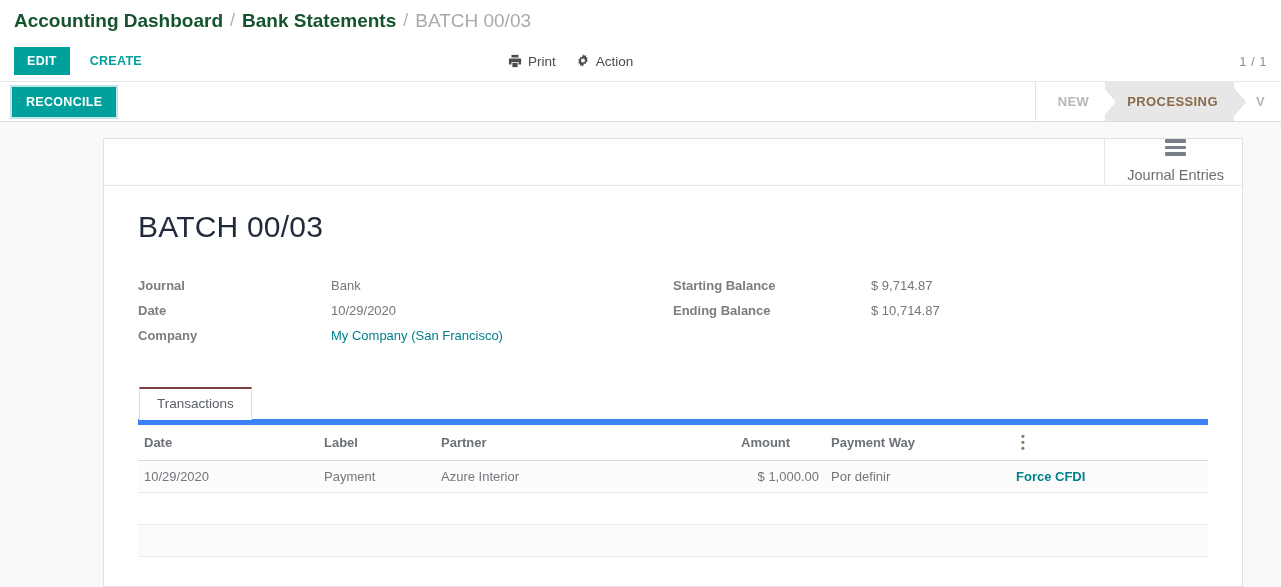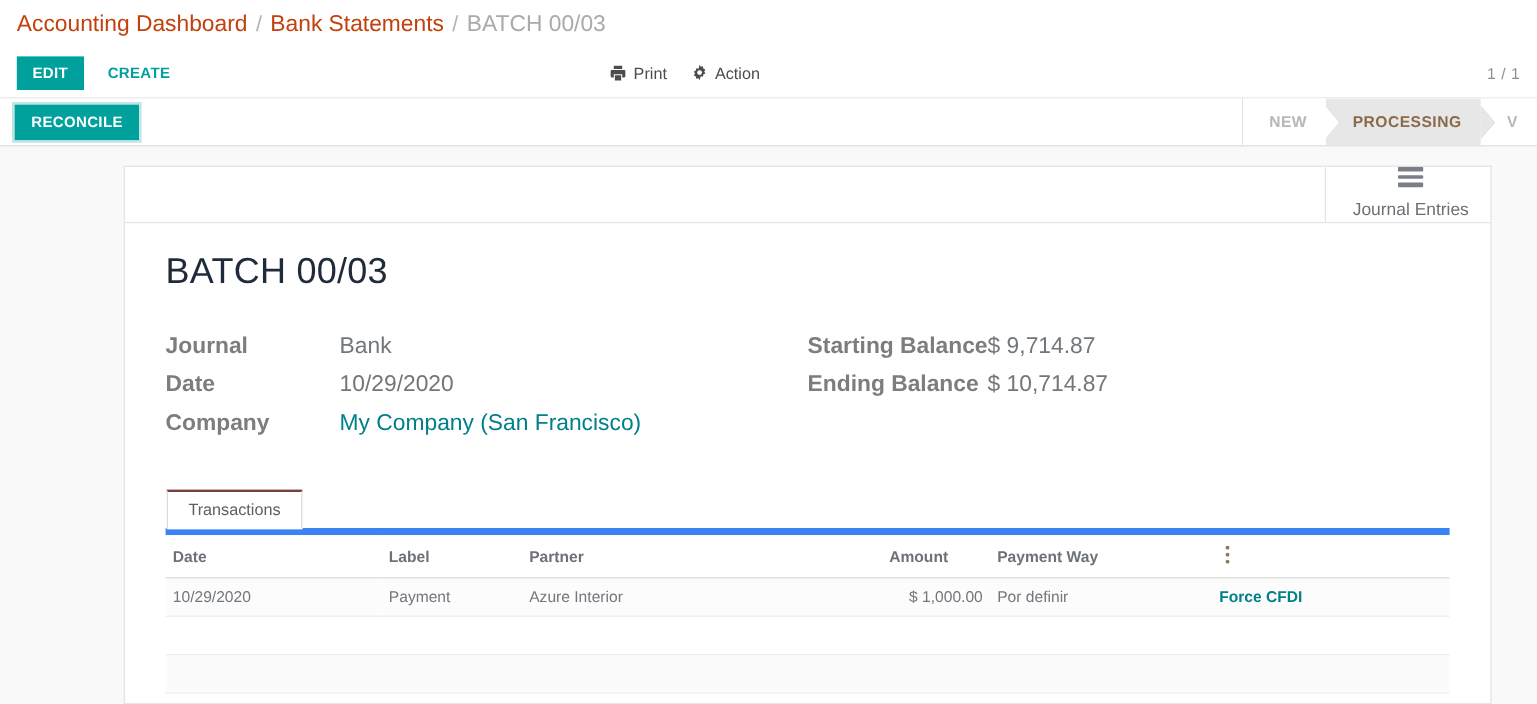--- a/index.html
+++ b/index.html
@@ -14,23 +14,24 @@
   
   .breadcrumb-bar {
     height: 41px;
     background: #ffffff;
     display: flex;
     align-items: center;
     padding: 0 0 0 14px;
     font-size: 19px;
   }
   .bc-link {
-    color: #c2410c;
+    color: #14532d;
     text-decoration: none;
     white-space: nowrap;
+    font-weight: bold;
   }
   .bc-sep {
     color: #b3b3b3;
     margin: 0 7px;
     font-size: 18px;
   }
   .bc-current {
     color: #aaaaaa;
     white-space: nowrap;
   }
@@ -225,21 +226,22 @@
     letter-spacing: .2px;
   }
 
   .form-groups { display: flex; }
   .group { width: 535px; }
   .group.right { width: 420px; }
   .field-row {
     display: flex;
     align-items: baseline;
     margin-bottom: 10px;
-    font-size: 19px;
+    font-size: 13px;
+    gap: 48px;
   }
   .field-label {
     width: 145px;
     font-weight: bold;
     color: #7d7d7d;
     flex: 0 0 145px;
   }
   .group.right .field-label { flex: 0 0 150px; width: 150px; }
   .field-value { color: #72777c; }
   .field-value.link { color: #00808a; cursor: pointer; }

